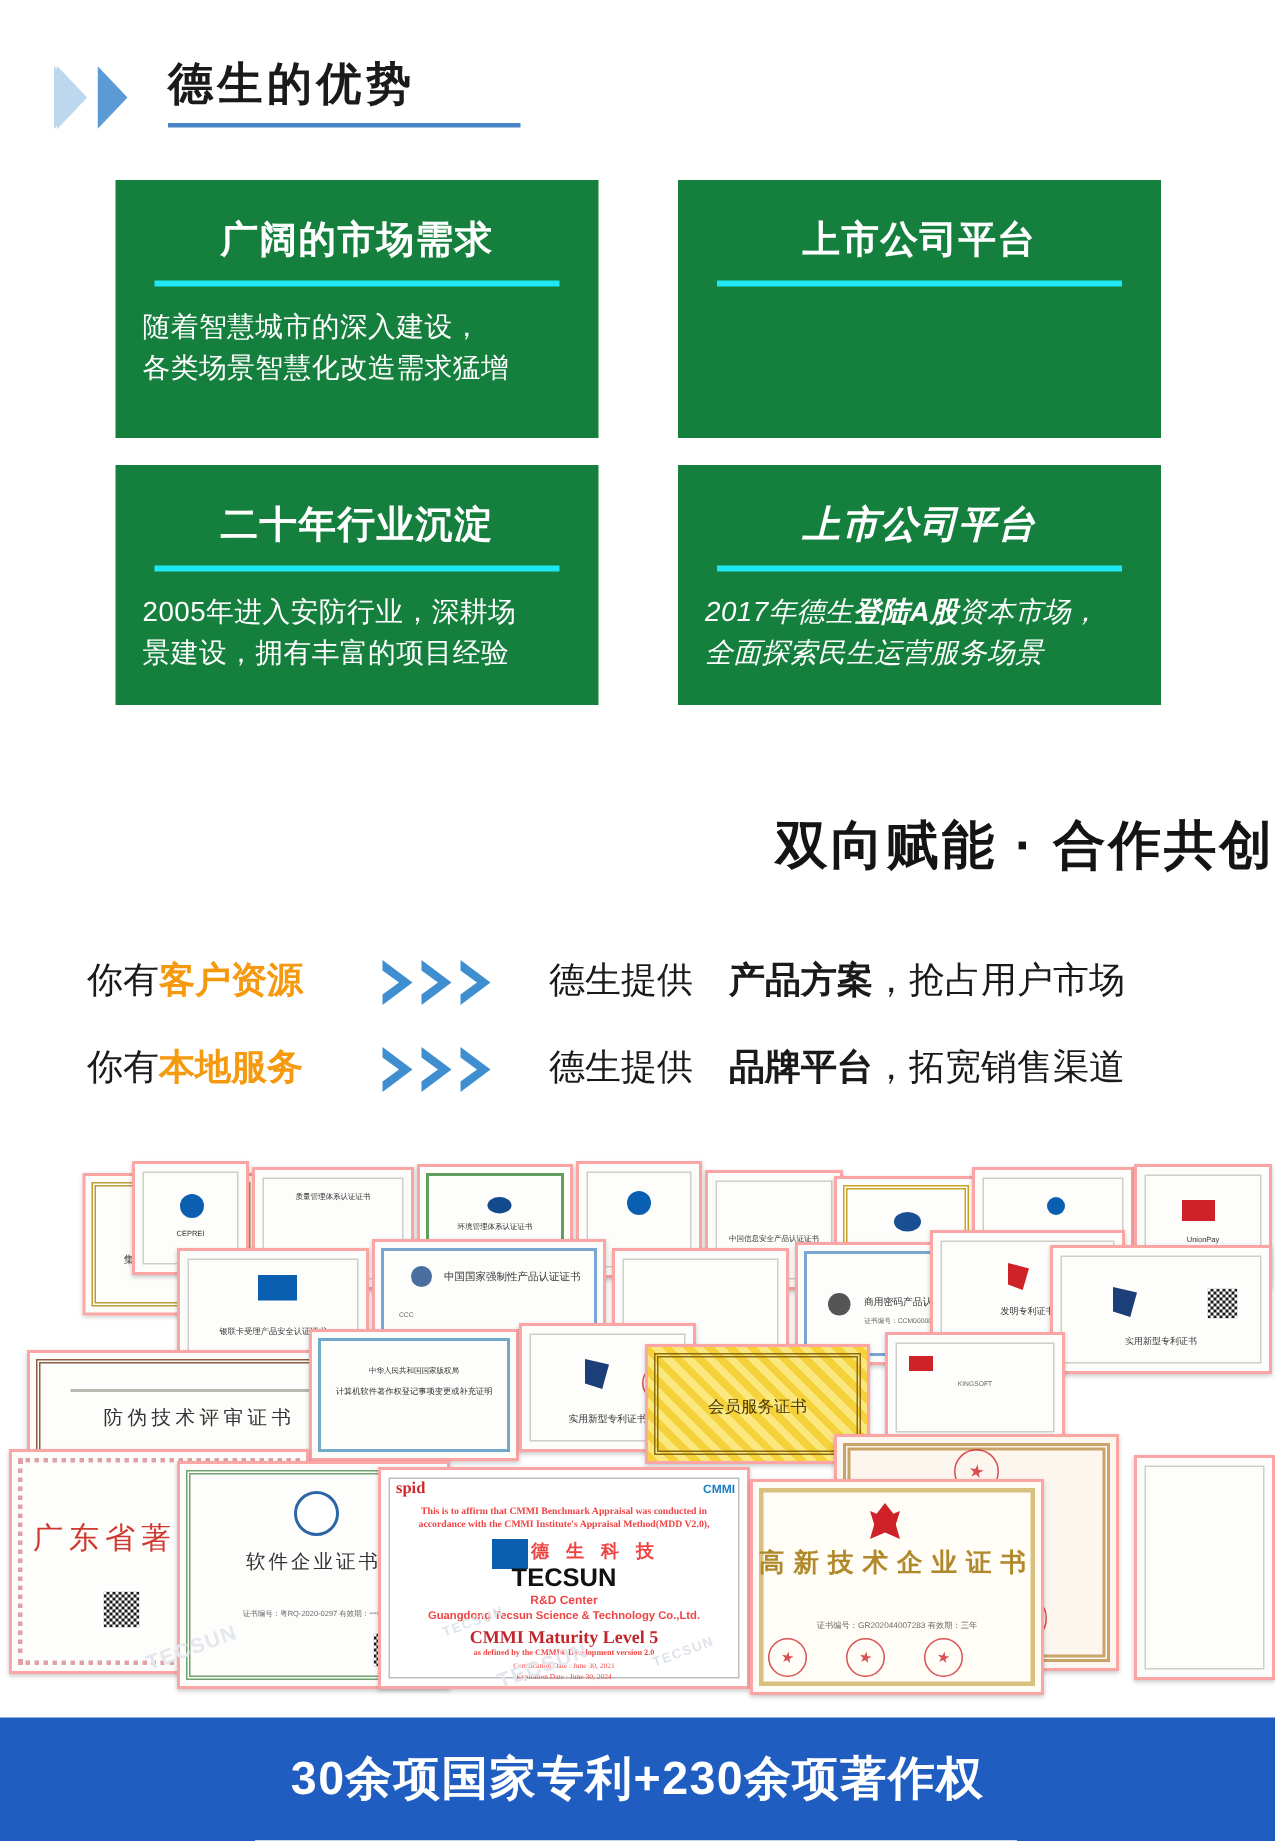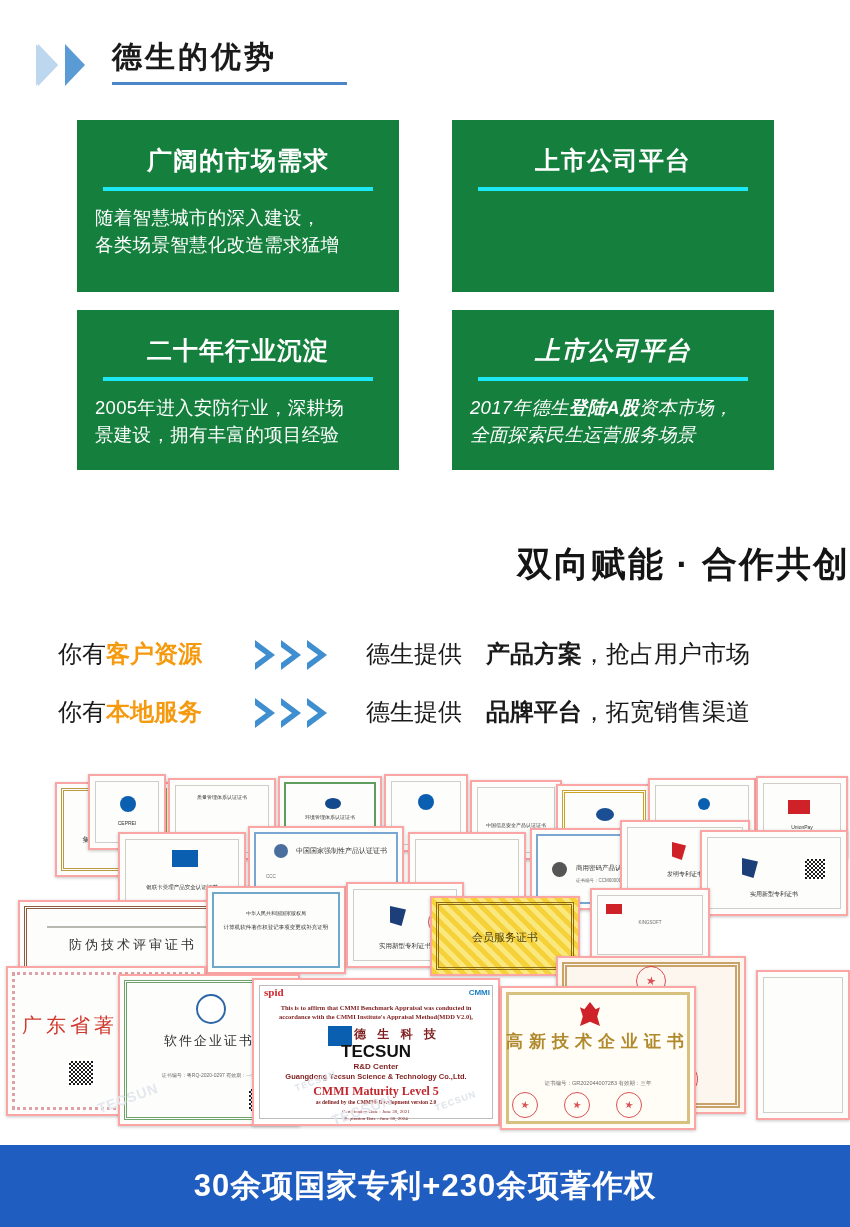--- a/index.html
+++ b/index.html
@@ -111,21 +111,21 @@
   .hatch-yellow{
     position:absolute; inset:0;
     background:repeating-linear-gradient(45deg,#f5d23a 0 5px,#fae87f 5px 10px);
   }
   .tecsun-wm {
     position:absolute; font-size:9px; font-weight:bold; color:#dfe4ea;
     transform:rotate(-20deg); letter-spacing:1px; white-space:nowrap;
   }
   .cmmi-text{
     position:absolute; left:0; right:0; text-align:center;
-    font-family:"Liberation Serif", serif; color:#7f1d1d;
+    font-family:"Liberation Serif", serif; color:#ef4444;
     white-space:nowrap; overflow:hidden;
   }
 
   
   .banner {
     position:absolute; left:0; top:1145px; width:850px; height:82px;
     background:#1f5dc0; color:#fff;
     display:flex; align-items:center; justify-content:center;
   }
   .banner-text {

